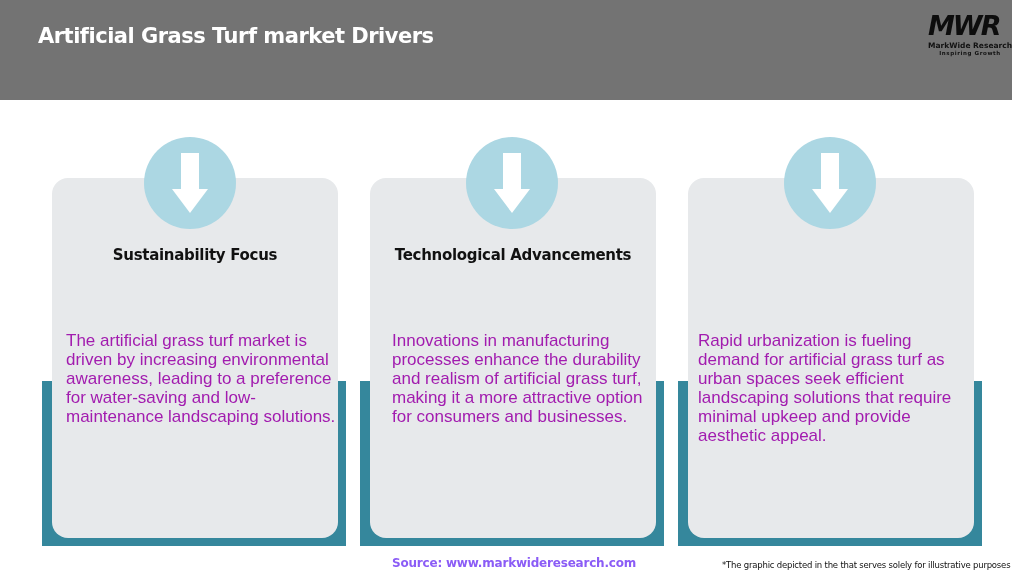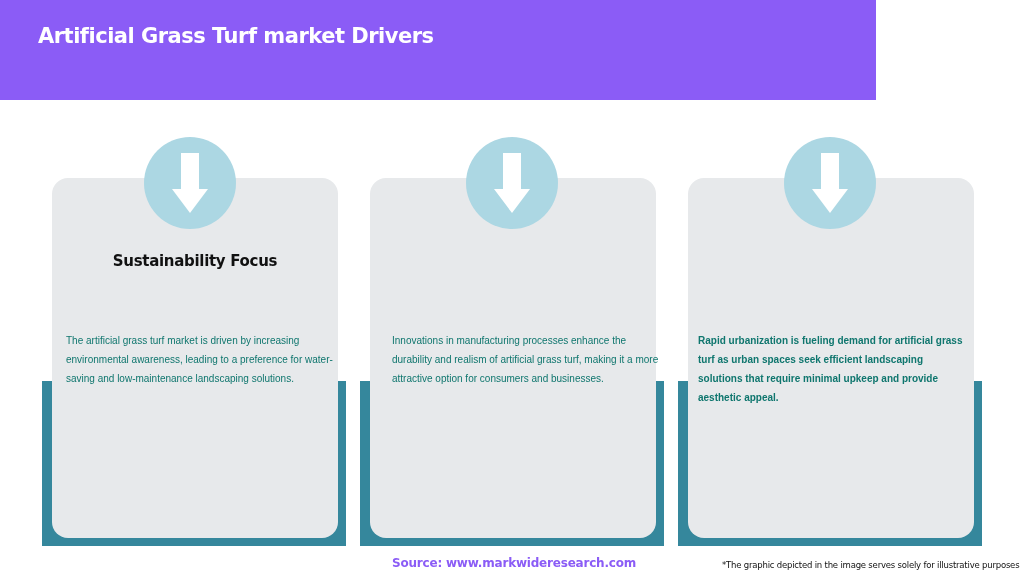--- a/index.html
+++ b/index.html
@@ -1,64 +1,70 @@
 <!DOCTYPE html>
 <html><head>
 <meta charset="utf-8">
 <style>
   * { margin:0; padding:0; box-sizing:border-box; }
   html, body { width:1024px; height:576px; overflow:hidden; background:#ffffff; }
   body { position:relative; font-family:"Liberation Sans", sans-serif; }
-  .header { position:absolute; left:0; top:0; width:876px; height:100px; background:#8b5cf6; }
+  .header { position:absolute; left:0; top:0; width:1012px; height:100px; background:#737373; }
   .title { position:absolute; left:38px; top:24px; color:#ffffff; font-family:"DejaVu Sans", sans-serif; font-weight:bold; font-size:21px; letter-spacing:-0.5px; }
   .logo { position:absolute; left:922px; top:8px; width:96px; height:50px; }
   .logo-mark { position:absolute; left:6px; top:2px; font-family:"DejaVu Sans", sans-serif; font-weight:bold; font-style:italic; font-size:27px; color:#0d0d0d; letter-spacing:-2px; }
   .logo-name { position:absolute; left:0; top:33px; width:96px; text-align:center; font-family:"DejaVu Sans", sans-serif; font-weight:bold; font-size:7.5px; color:#111; white-space:nowrap; }
   .logo-tag { position:absolute; left:0; top:42px; width:96px; text-align:center; font-family:"DejaVu Sans", sans-serif; font-weight:bold; font-size:5.5px; color:#111; letter-spacing:0.6px; white-space:nowrap; }
   .backing { position:absolute; top:381px; height:165px; width:304px; background:#35879c; }
   .card { position:absolute; top:178px; height:360px; width:286px; background:#e7e9eb; border-radius:16px; }
   .circle { position:absolute; top:137px; width:92px; height:92px; border-radius:50%; background:#acd7e3; }
   .circle svg { position:absolute; left:0; top:0; }
-  .card-title { position:absolute; left:0; top:74px; width:100%; text-align:center; font-family:"DejaVu Sans", sans-serif; font-weight:bold; font-size:15px; color:#111; letter-spacing:-0.3px; }
-  .card-text { position:absolute; left:14px; top:153px; width:272px; font-family:"Liberation Sans", sans-serif; font-size:10px; line-height:19px; color:#0f766e; }
+  .card-title { position:absolute; left:0; top:68px; width:100%; text-align:center; font-family:"DejaVu Sans", sans-serif; font-weight:bold; font-size:15px; color:#111; letter-spacing:-0.3px; }
+  .card-text { position:absolute; left:14px; top:153px; width:272px; font-family:"Liberation Sans", sans-serif; font-size:17px; line-height:19px; color:#a21caf; }
   .source { position:absolute; left:392px; top:556px; font-family:"DejaVu Sans", sans-serif; font-weight:bold; font-size:12px; color:#8b5cf6; letter-spacing:-0.2px; }
   .disclaimer { position:absolute; left:722px; top:560px; font-family:"DejaVu Sans", sans-serif; font-size:8.5px; color:#111; letter-spacing:-0.2px; white-space:nowrap; }
 </style>
 </head>
 <body>
 
 <div class="header">
   <div class="title">Artificial Grass Turf market Drivers</div>
+  <div class="logo">
+    <div class="logo-mark">MWR</div>
+    <div class="logo-name">MarkWide Research</div>
+    <div class="logo-tag">Inspiring Growth</div>
+  </div>
 </div>
 
 <div class="backing" style="left:42px;"></div>
 <div class="card" style="left:52px;">
   <div class="card-title">Sustainability Focus</div>
   <div class="card-text">The artificial grass turf market is driven by increasing environmental awareness, leading to a preference for water-saving and low-maintenance landscaping solutions.</div>
 </div>
 <div class="circle" style="left:144px;">
   <svg width="92" height="92" viewBox="0 0 92 92">
       <polygon points="37,16 55,16 55,52 64,52 46,76 28,52 37,52" fill="#ffffff"></polygon>
     </svg>
 </div>
 
 <div class="backing" style="left:360px;"></div>
 <div class="card" style="left:370px;">
+  <div class="card-title">Technological Advancements</div>
   <div class="card-text" style="left:10px;margin-left:12px;">Innovations in manufacturing processes enhance the durability and realism of artificial grass turf, making it a more attractive option for consumers and businesses.</div>
 </div>
 <div class="circle" style="left:466px;">
   <svg width="92" height="92" viewBox="0 0 92 92">
       <polygon points="37,16 55,16 55,52 64,52 46,76 28,52 37,52" fill="#ffffff"></polygon>
     </svg>
 </div>
 
 <div class="backing" style="left:678px;"></div>
 <div class="card" style="left:688px;">
-  <div class="card-text" style="left:10px;font-weight:bold;">Rapid urbanization is fueling demand for artificial grass turf as urban spaces seek efficient landscaping solutions that require minimal upkeep and provide aesthetic appeal.</div>
+  <div class="card-text" style="left:10px;">Rapid urbanization is fueling demand for artificial grass turf as urban spaces seek efficient landscaping solutions that require minimal upkeep and provide aesthetic appeal.</div>
 </div>
 <div class="circle" style="left:784px;">
   <svg width="92" height="92" viewBox="0 0 92 92">
       <polygon points="37,16 55,16 55,52 64,52 46,76 28,52 37,52" fill="#ffffff"></polygon>
     </svg>
 </div>
 
 <div class="source">Source: www.markwideresearch.com</div>
-<div class="disclaimer">*The graphic depicted in the image serves solely for illustrative purposes</div>
+<div class="disclaimer">*The graphic depicted in the that serves solely for illustrative purposes</div>
 
 </body></html>

